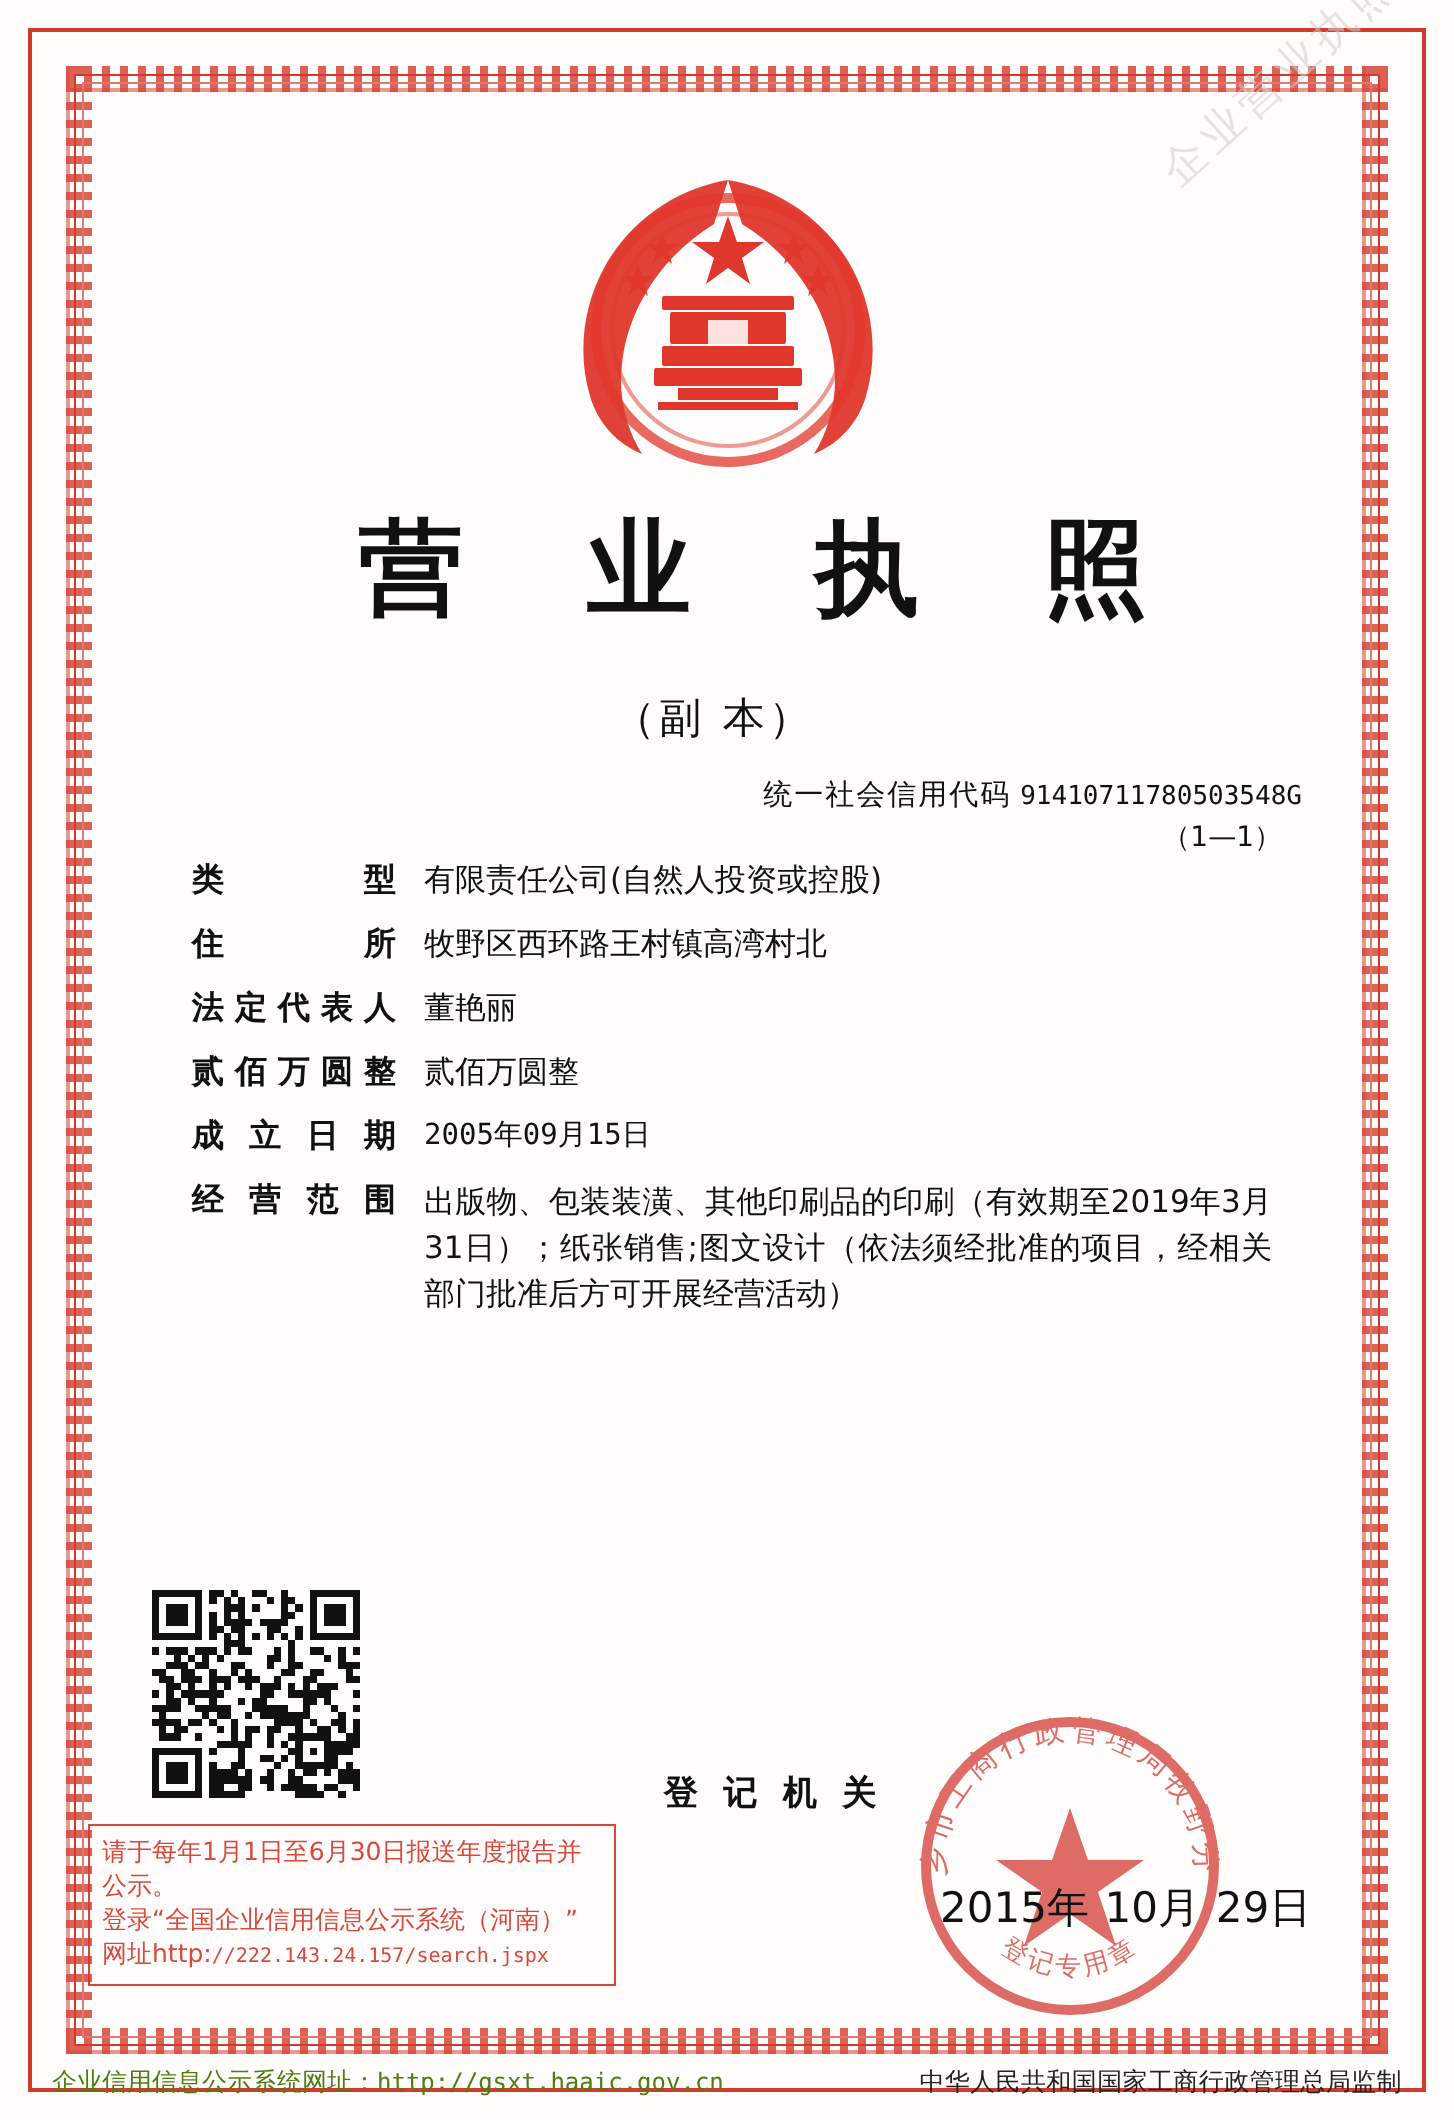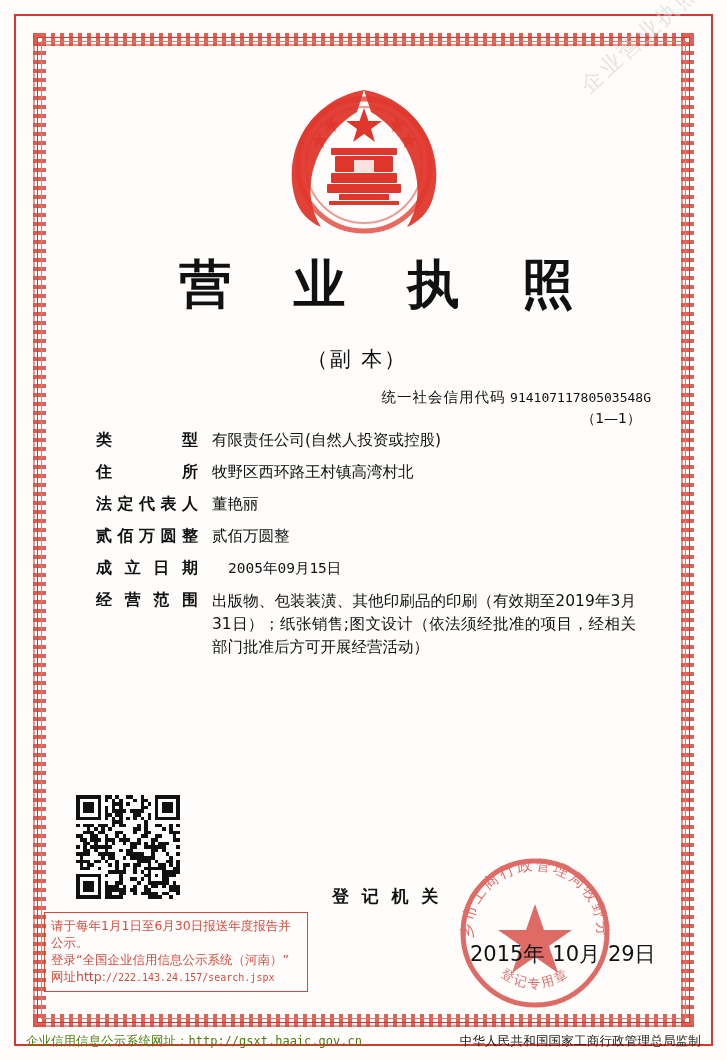--- a/index.html
+++ b/index.html
@@ -161,21 +161,20 @@
   .field-value {
     flex: 1;
     font-size: 15.5px;
     color: #111;
     line-height: 21px;
     font-family: "DejaVu Sans", "Liberation Sans", sans-serif;
   }
   .field-value.mono {
     font-family: "DejaVu Sans Mono", "Liberation Mono", monospace;
     font-size: 14.5px;
-    margin-left: 16px;
   }
   .field-row.scope .field-value {
     line-height: 23px;
     text-align: justify;
   }
 
   
   .qr {
     position: absolute;
     left: 76px;

